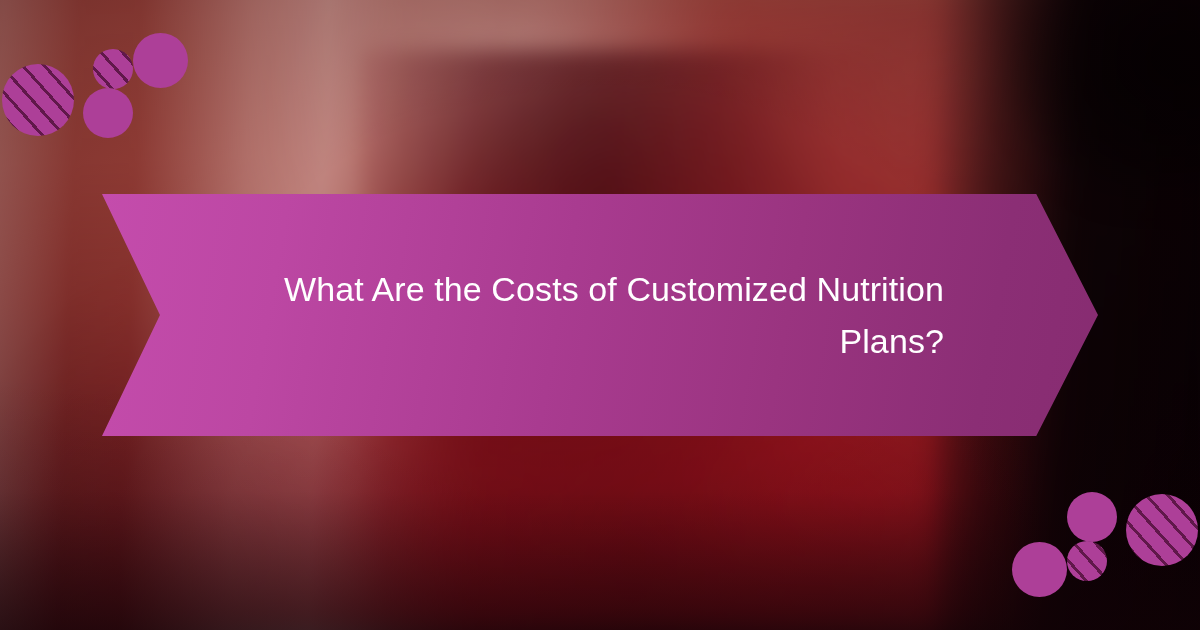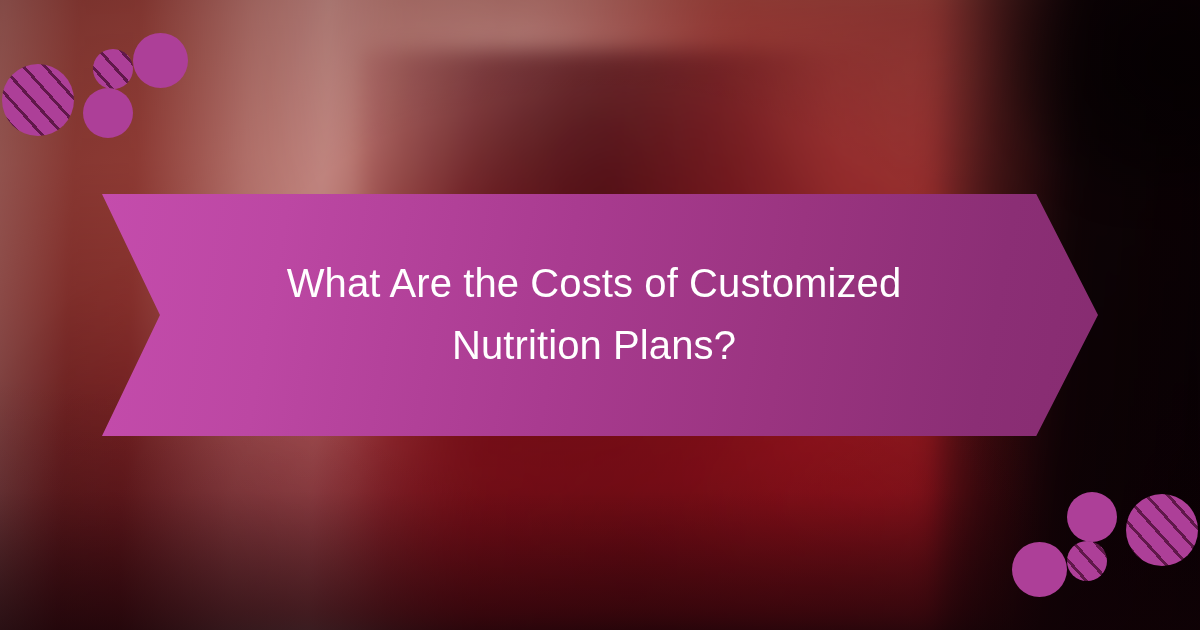--- a/index.html
+++ b/index.html
@@ -183,24 +183,24 @@
     -webkit-clip-path: polygon(0% 0%, 100% 0%, 100% 50%, 100% 50%, 100% 100%, 0% 100%, 5.82% 50%);
     clip-path: polygon(0% 0%, 93.8% 0%, 100% 50%, 93.8% 100%, 0% 100%, 5.82% 50%);
     display: flex;
     align-items: center;
     justify-content: center;
   }
 
   #banner-title {
     margin: 0;
     width: 700px;
-    text-align: center;
+    text-align: right;
     color: #ffffff;
     font-family: "Liberation Sans", "DejaVu Sans", sans-serif;
-    font-size: 40px;
+    font-size: 34px;
     font-weight: 400;
     line-height: 1.54;
     letter-spacing: 0.1px;
     transform: translateX(-6px);
     text-rendering: optimizeLegibility;
   }
 </style>
 </head>
 <body>
 

